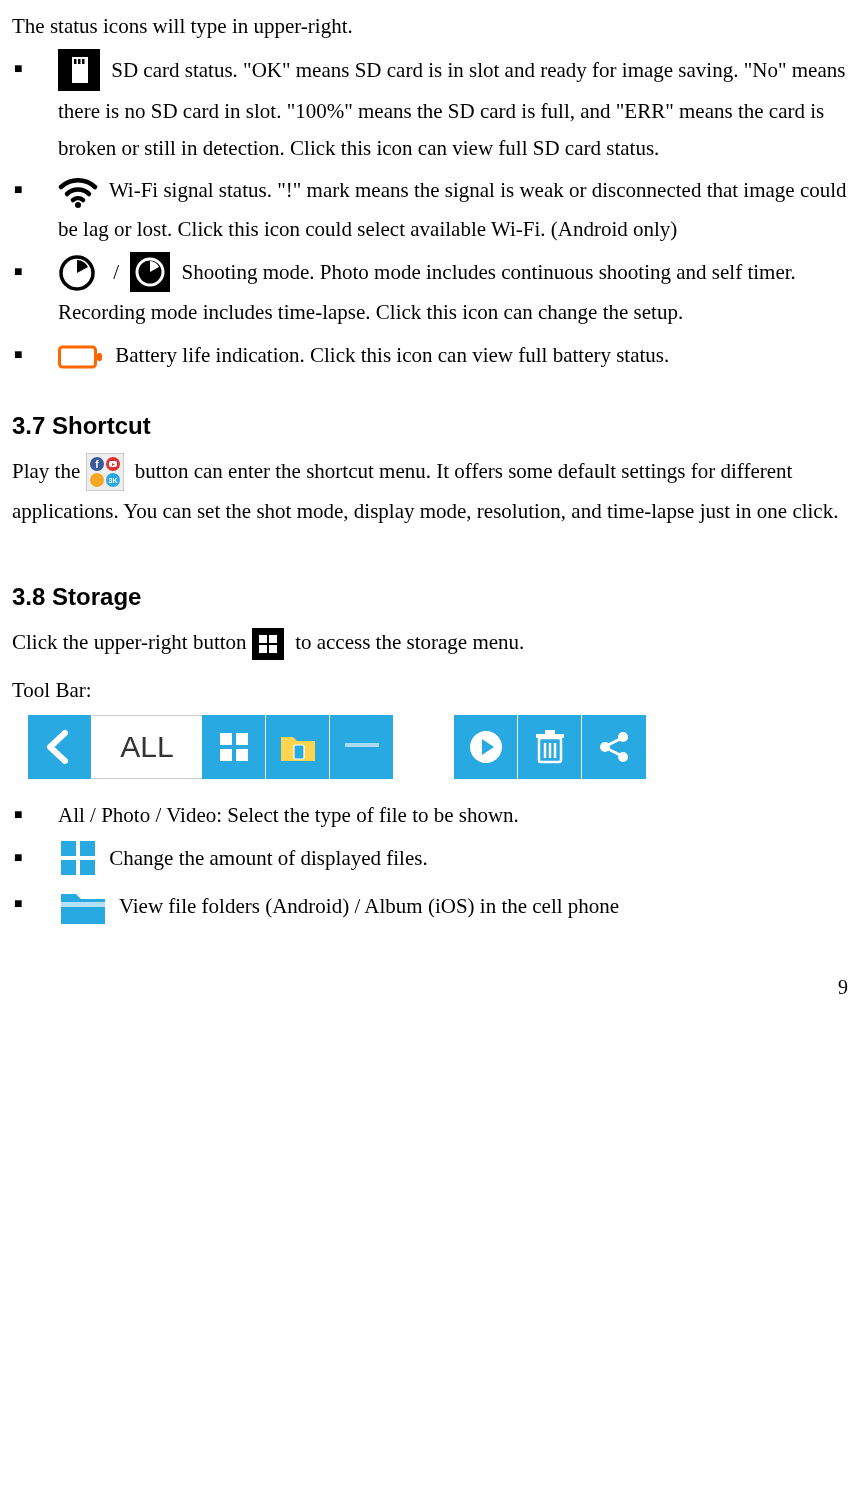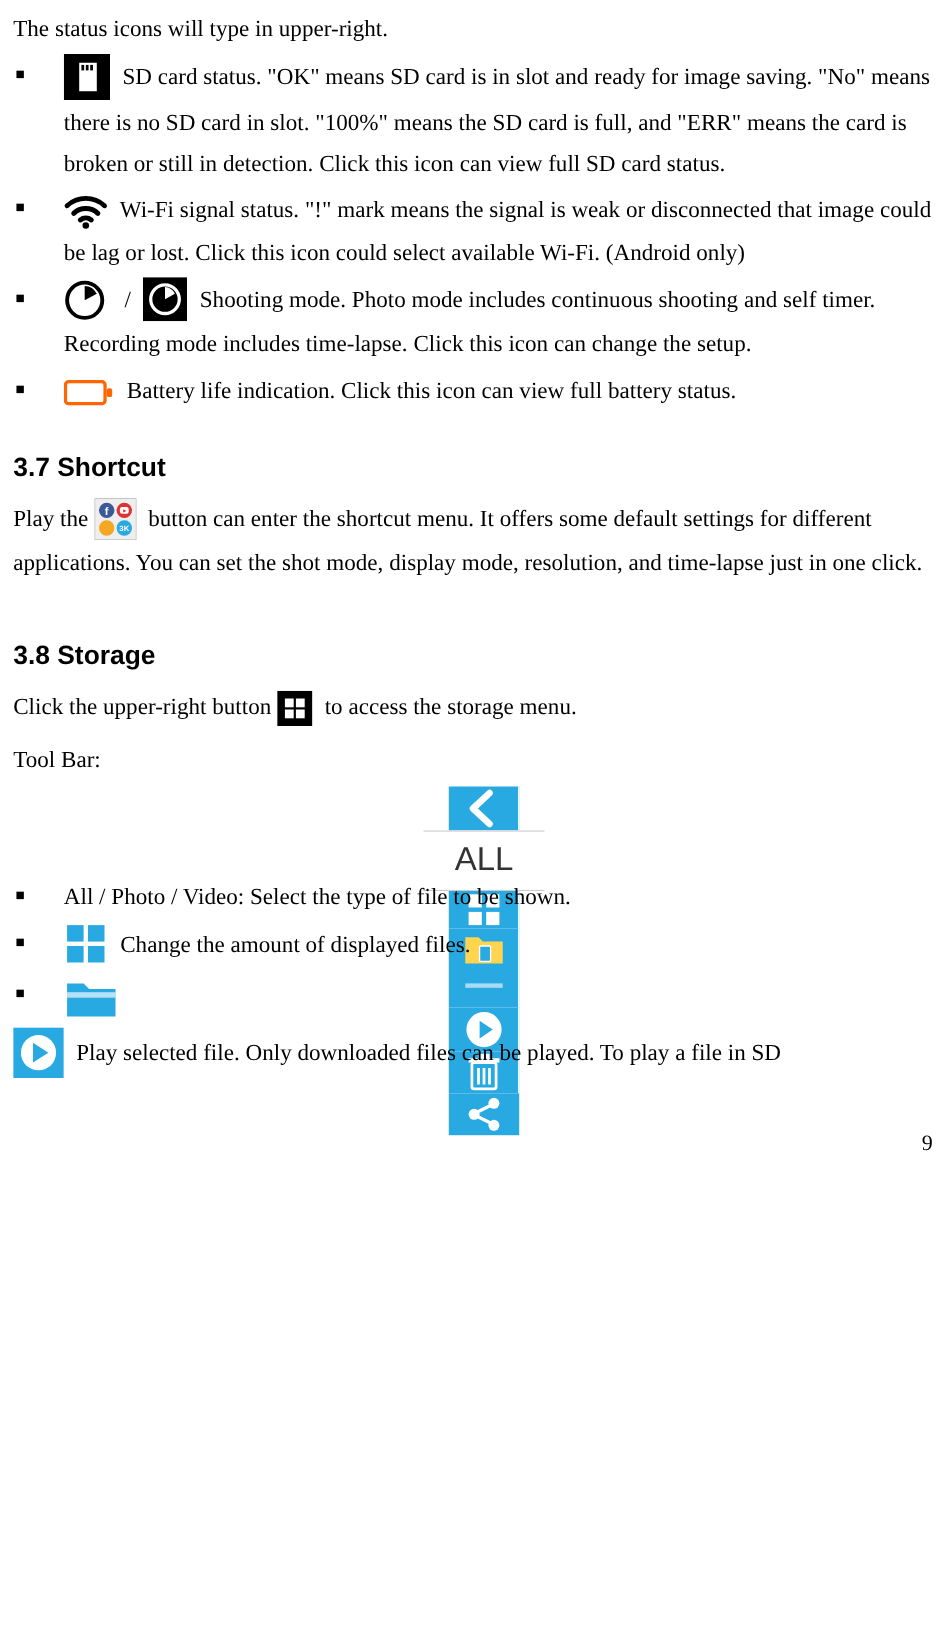--- a/index.html
+++ b/index.html
@@ -46,21 +46,20 @@
     font-size: 24px;
     margin: 26px 0 6px 0;
   }
   .para { margin: 0 0 10px 0; }
   .toolbar {
     display: flex;
     align-items: center;
     gap: 0;
     height: 64px;
     margin: 6px 0 18px 16px;
-    flex-direction: column;
   }
   .tb-btn {
     width: 64px;
     height: 64px;
     background: #29a9e1;
     display: flex;
     align-items: center;
     justify-content: center;
     color: #fff;
     border-right: 1px solid #fff;
@@ -261,28 +260,18 @@
   </li>
 
 
   <li data-name="storage-item-folders">
     <span class="icon-sq" data-name="blue-folder-icon">
       <svg width="50" height="44" viewBox="0 0 50 44">
         <path d="M3 10 L18 10 L23 15 L47 15 L47 40 L3 40 Z" fill="#29a9e1"></path>
         <rect x="3" y="18" width="44" height="5" fill="#fff" opacity="0.65"></rect>
       </svg>
     </span>
-  </li>
-
-  <li style="padding-left:0;" data-name="storage-item-play" class="nb">
-    <style></style>
-    <span class="icon-sq" data-name="play-icon">
-      <svg width="46" height="46" viewBox="0 0 46 46">
-        <rect x="0" y="0" width="46" height="46" fill="#29a9e1"></rect>
-        <circle cx="23" cy="23" r="16" fill="#fff"></circle>
-        <polygon points="18,14 18,32 32,23" fill="#29a9e1"></polygon>
-      </svg>
-    </span>
-    <span>Play selected file. Only downloaded files can be played. To play a file in SD</span>
-  </li>
+    <span>View file folders (Android) / Album (iOS) in the cell phone</span>
+  </li>
+
 </ul>
 
 <div class="page-num" data-name="page-number">9</div>
 
 </body></html>

